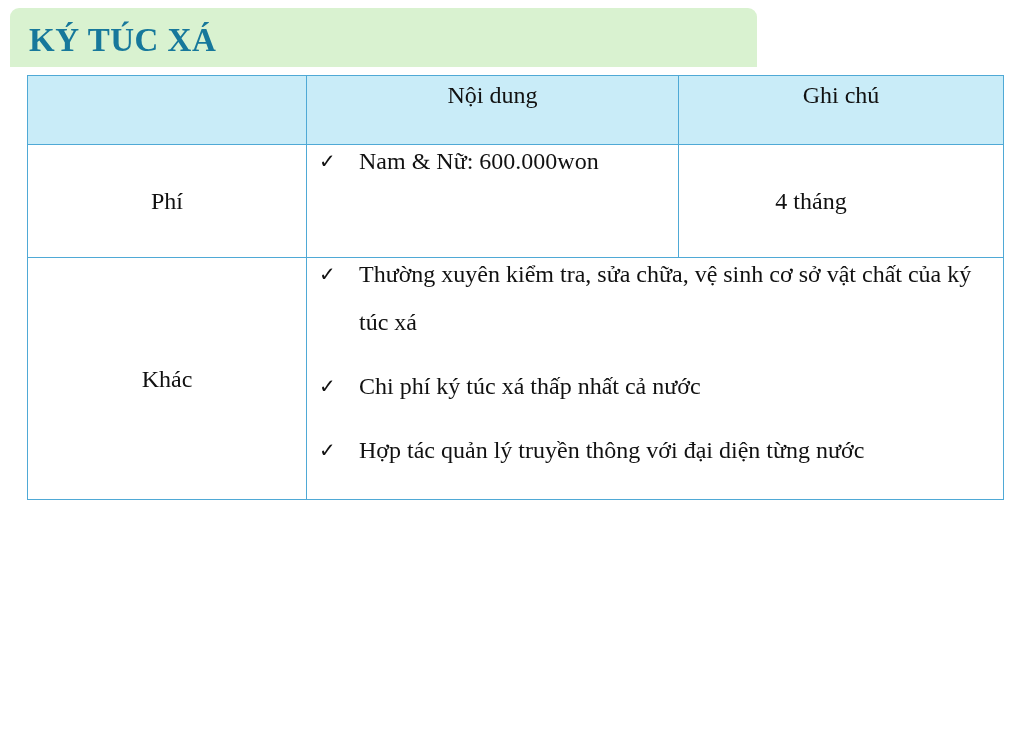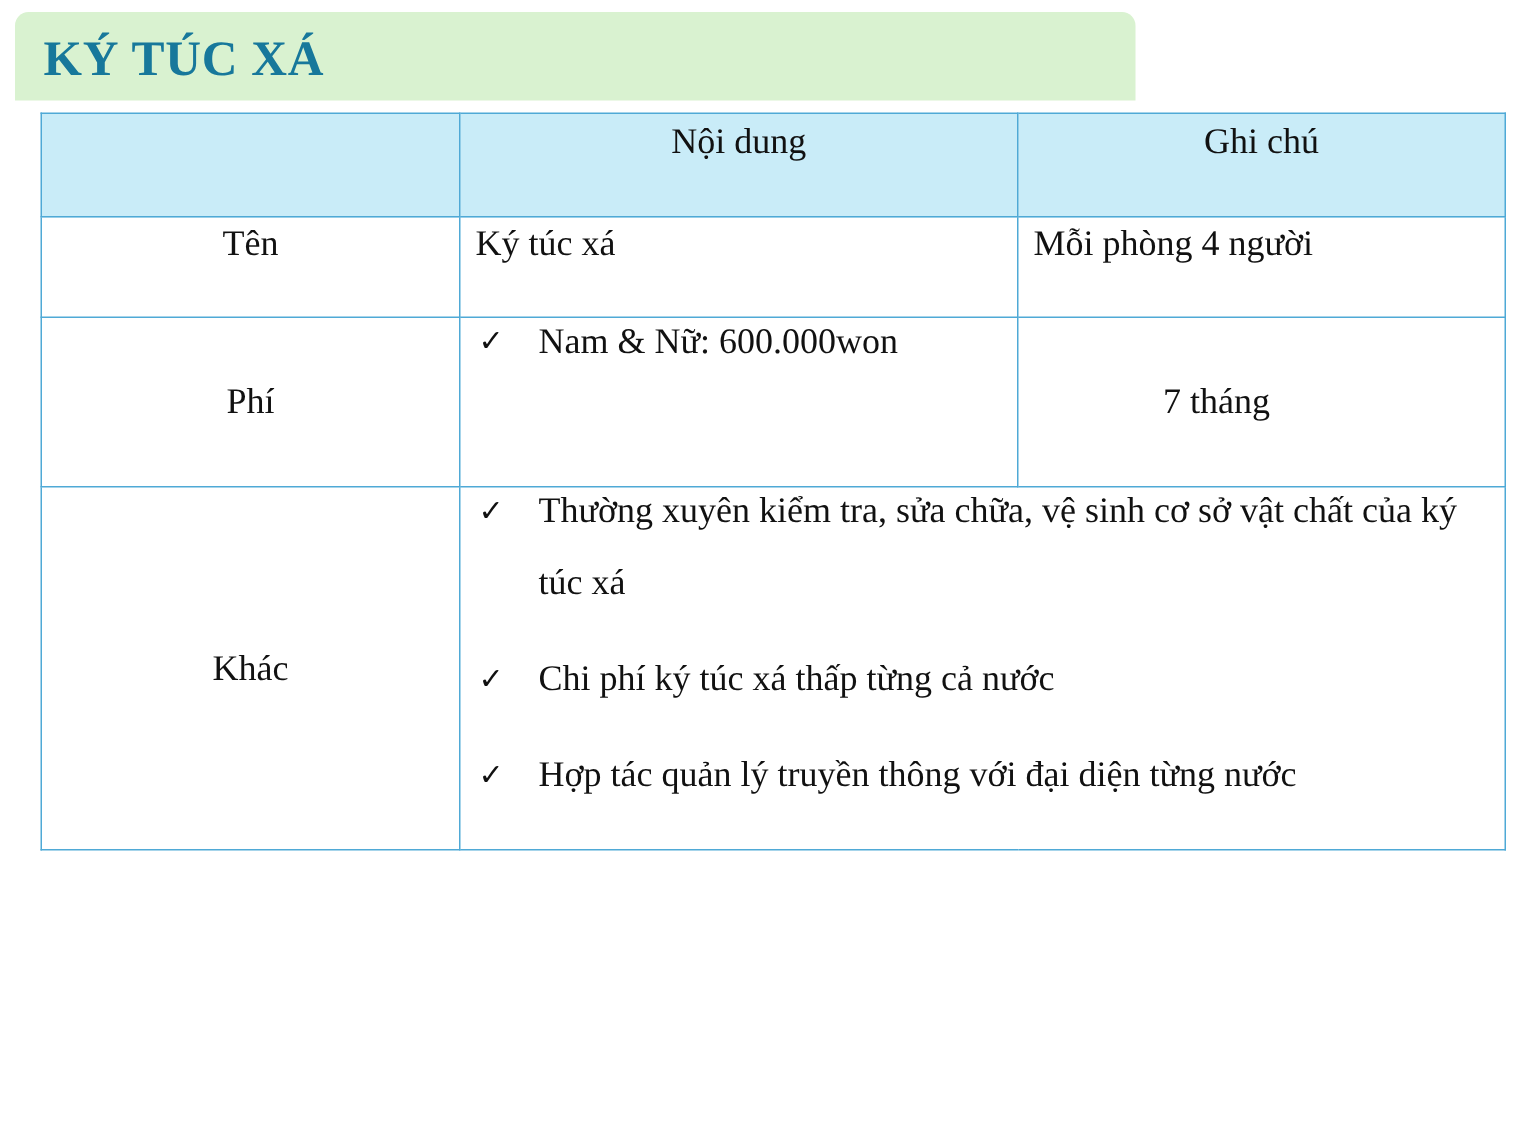--- a/index.html
+++ b/index.html
@@ -43,51 +43,46 @@
       <col style="width:372px">
       <col style="width:325px">
     </colgroup>
   <tbody>
       <tr class="head">
     <td></td>
     <td>Nội dung</td>
     <td>Ghi chú</td>
   </tr>
 
-  <tr class="row-name">
-    <td style="text-align:center; padding-top:2px;">Tên</td>
-    <td class="plain">Ký túc xá</td>
-    <td class="plain">Mỗi phòng 4 người</td>
-  </tr>
 
 
   <tr class="row-fee">
     <td class="label">Phí</td>
     <td class="fee-cell">
       <ul class="check-list">
         <li>
           <span class="check">✓</span>
           <span>Nam &amp; Nữ: 600.000won</span>
         </li>
       </ul>
     </td>
-    <td class="fee-note">7 tháng</td>
+    <td class="fee-note">4 tháng</td>
   </tr>
 
   <tr class="row-other">
     <td class="label">Khác</td>
     <td colspan="2" class="other-cell">
       <ul class="check-list">
         <li>
           <span class="check">✓</span>
           <span>Thường xuyên kiểm tra, sửa chữa, vệ sinh cơ sở vật chất của ký túc xá</span>
         </li>
         <li class="gap">
           <span class="check">✓</span>
-          <span>Chi phí ký túc xá thấp từng cả nước</span>
+          <span>Chi phí ký túc xá thấp nhất cả nước</span>
         </li>
         <li class="gap">
           <span class="check">✓</span>
           <span>Hợp tác quản lý truyền thông với đại diện từng nước</span>
         </li>
       </ul>
     </td>
   </tr>
 </tbody>
   </table>

